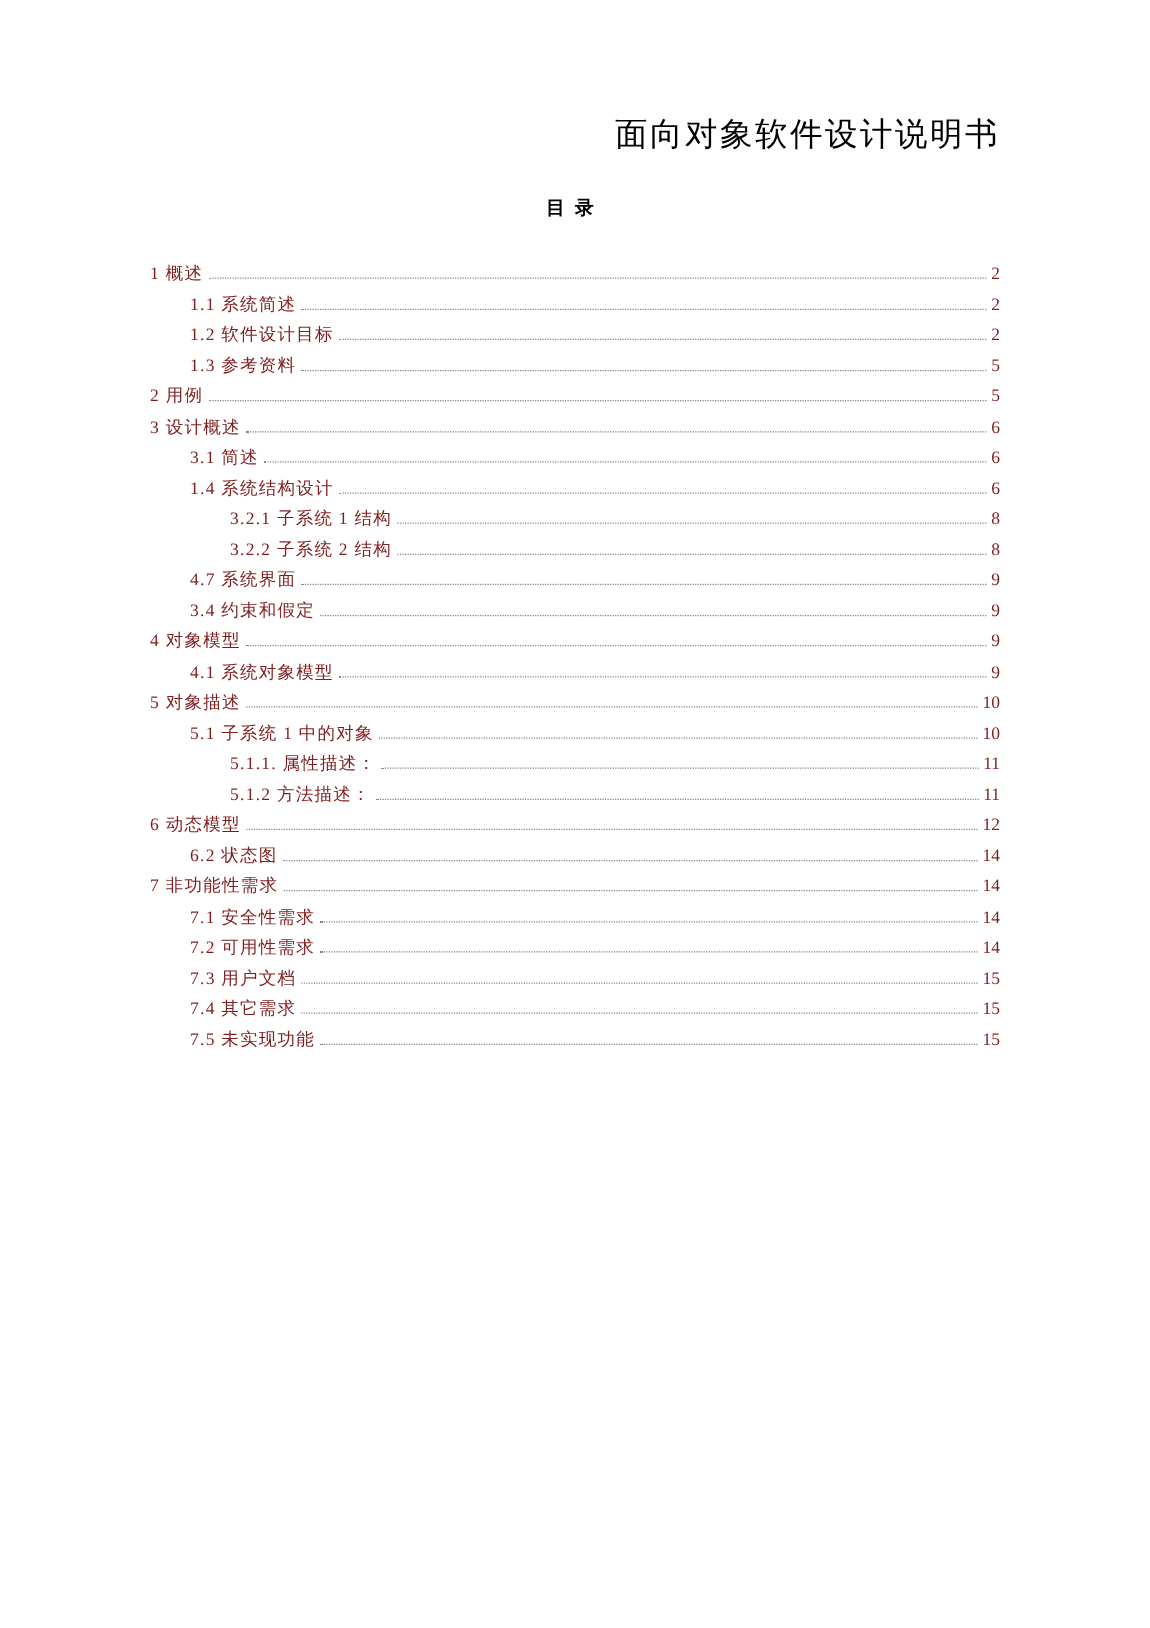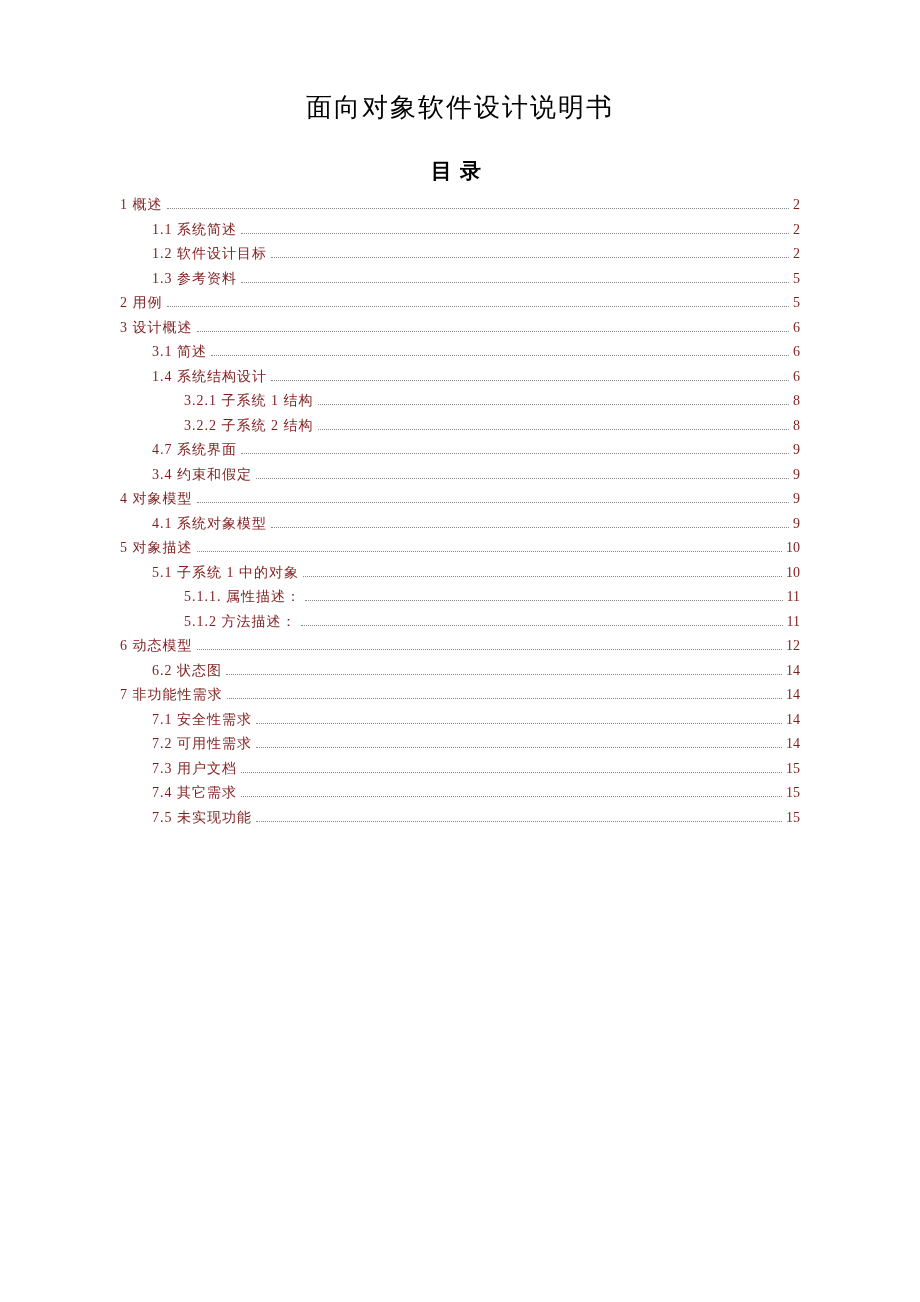--- a/index.html
+++ b/index.html
@@ -9,32 +9,32 @@
     }
     body {
       background: #ffffff;
       font-family: "SimSun", "宋体", serif;
       width: 920px;
       height: 1302px;
       padding: 90px 120px 0 120px;
       color: #333;
     }
     .title {
-      text-align: center;
+      text-align: right;
       font-size: 26px;
       font-weight: normal;
       letter-spacing: 2px;
       margin-bottom: 32px;
       color: #000;
     }
     .subtitle {
       text-align: center;
-      font-size: 21px;
+      font-size: 15px;
       letter-spacing: 8px;
-      margin-bottom: 8px;
+      margin-bottom: 32px;
       color: #000;
     }
     .toc {
       font-size: 14px;
       color: #7f1d1d;
     }
     .toc-row {
       display: flex;
       align-items: baseline;
       line-height: 24.5px;

